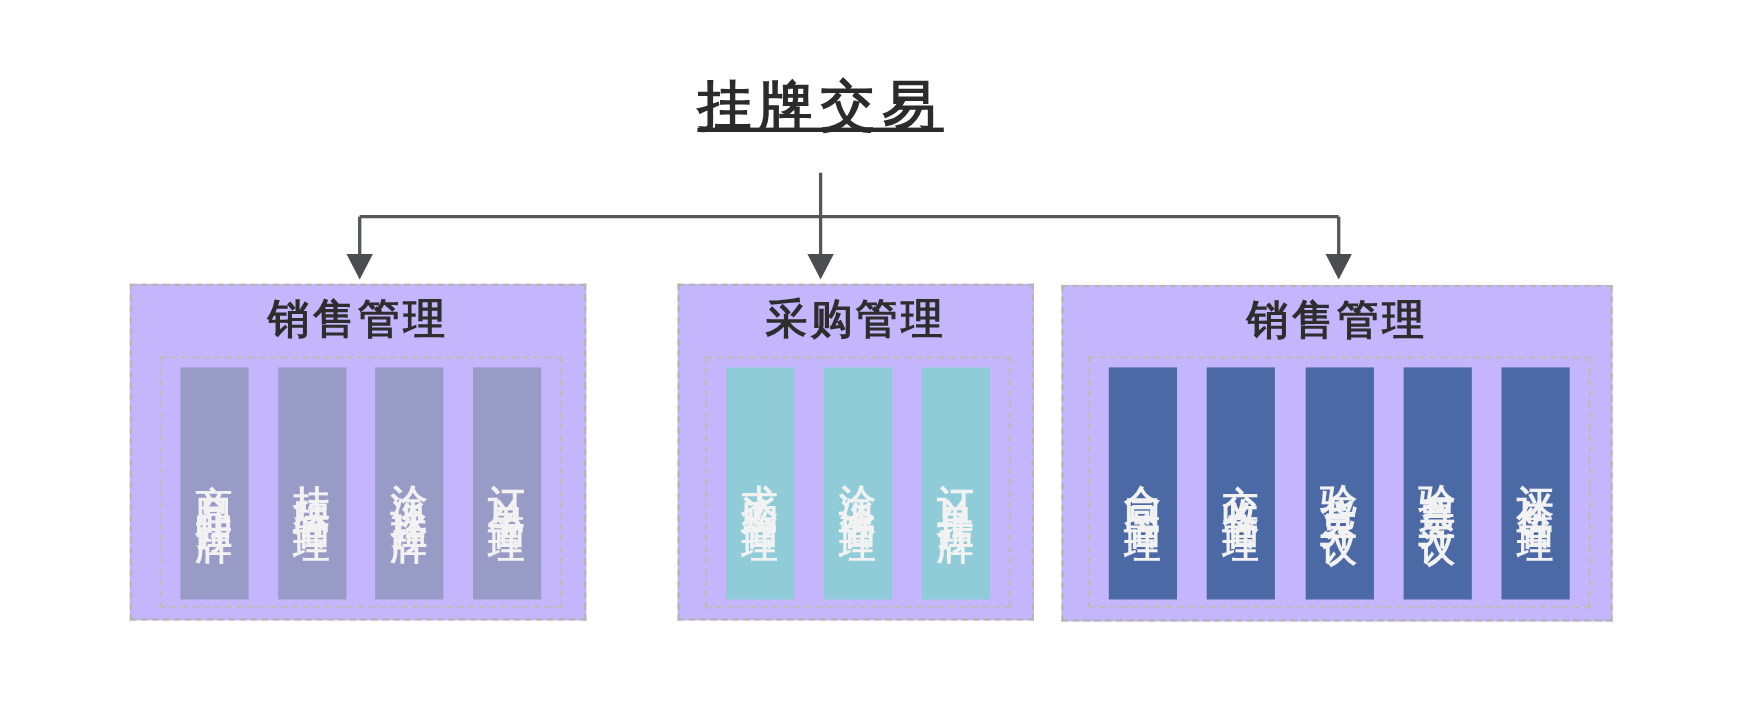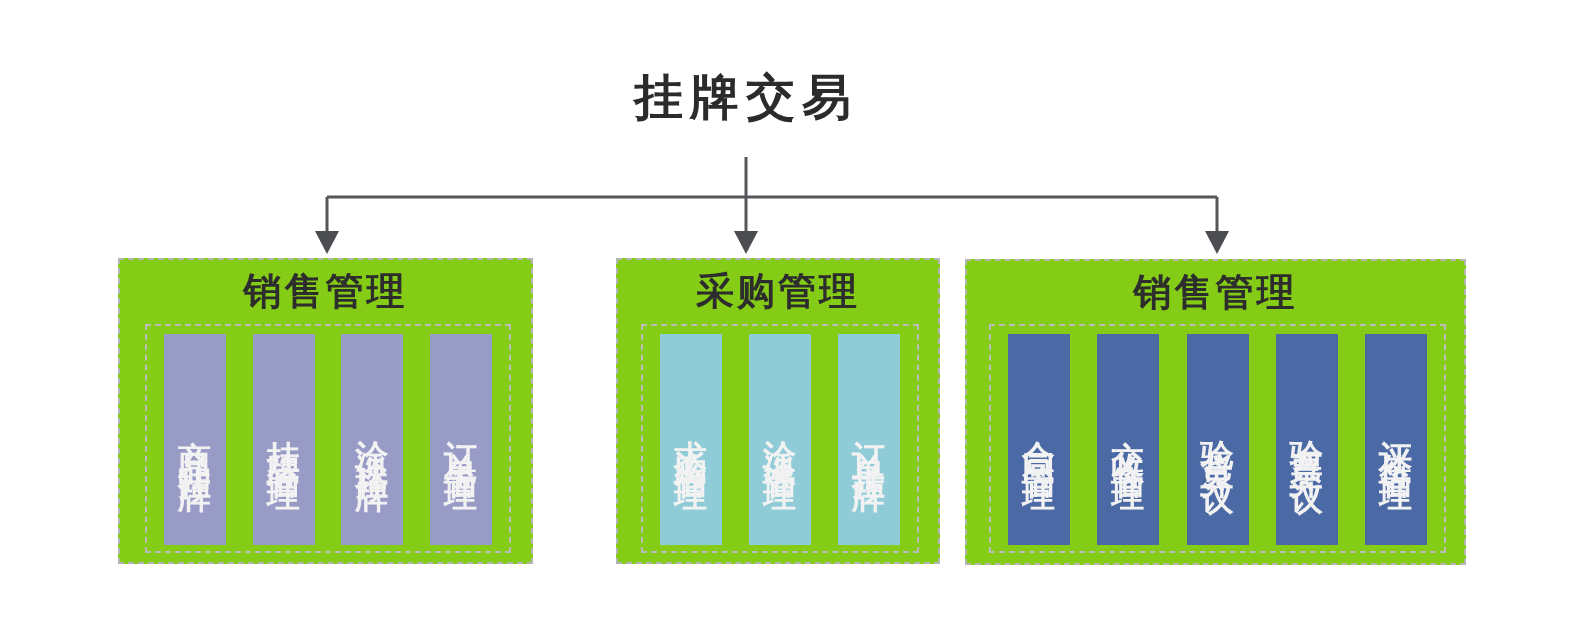--- a/index.html
+++ b/index.html
@@ -4,25 +4,25 @@
 <style>
   html,body{margin:0;padding:0;}
   body{
     width:1589px;height:643px;position:relative;overflow:hidden;
     background:#ffffff;
     font-family:"Liberation Sans","DejaVu Sans",sans-serif;
   }
   .page-title{
     position:absolute;top:68px;left:746px;transform:translateX(-50%);
     font-size:49px;font-weight:700;letter-spacing:7px;color:#2b2b2b;
-    white-space:nowrap;line-height:1.2;
+    white-space:nowrap;line-height:1.2;text-decoration:underline;
   }
   .connectors{position:absolute;left:0;top:0;width:1589px;height:643px;pointer-events:none;}
   .group{
-    position:absolute;border:2px dashed #b5b5b5;box-sizing:border-box;background:#84cc16;
+    position:absolute;border:2px dashed #b5b5b5;box-sizing:border-box;background:#c4b5fd;
   }
   .group-sales-left {left:118px;top:258px;width:415px;height:306px;}
   .group-procurement{left:616px;top:258px;width:324px;height:306px;}
   .group-sales-right{left:965px;top:259px;width:501px;height:306px;}
   .group-title{
     text-align:center;margin-top:10px;font-size:38px;font-weight:700;
     letter-spacing:3px;color:#2d2d2d;line-height:1.15;white-space:nowrap;
   }
   .inner-box{
     position:absolute;border:2px dashed #bcbcbc;box-sizing:border-box;

